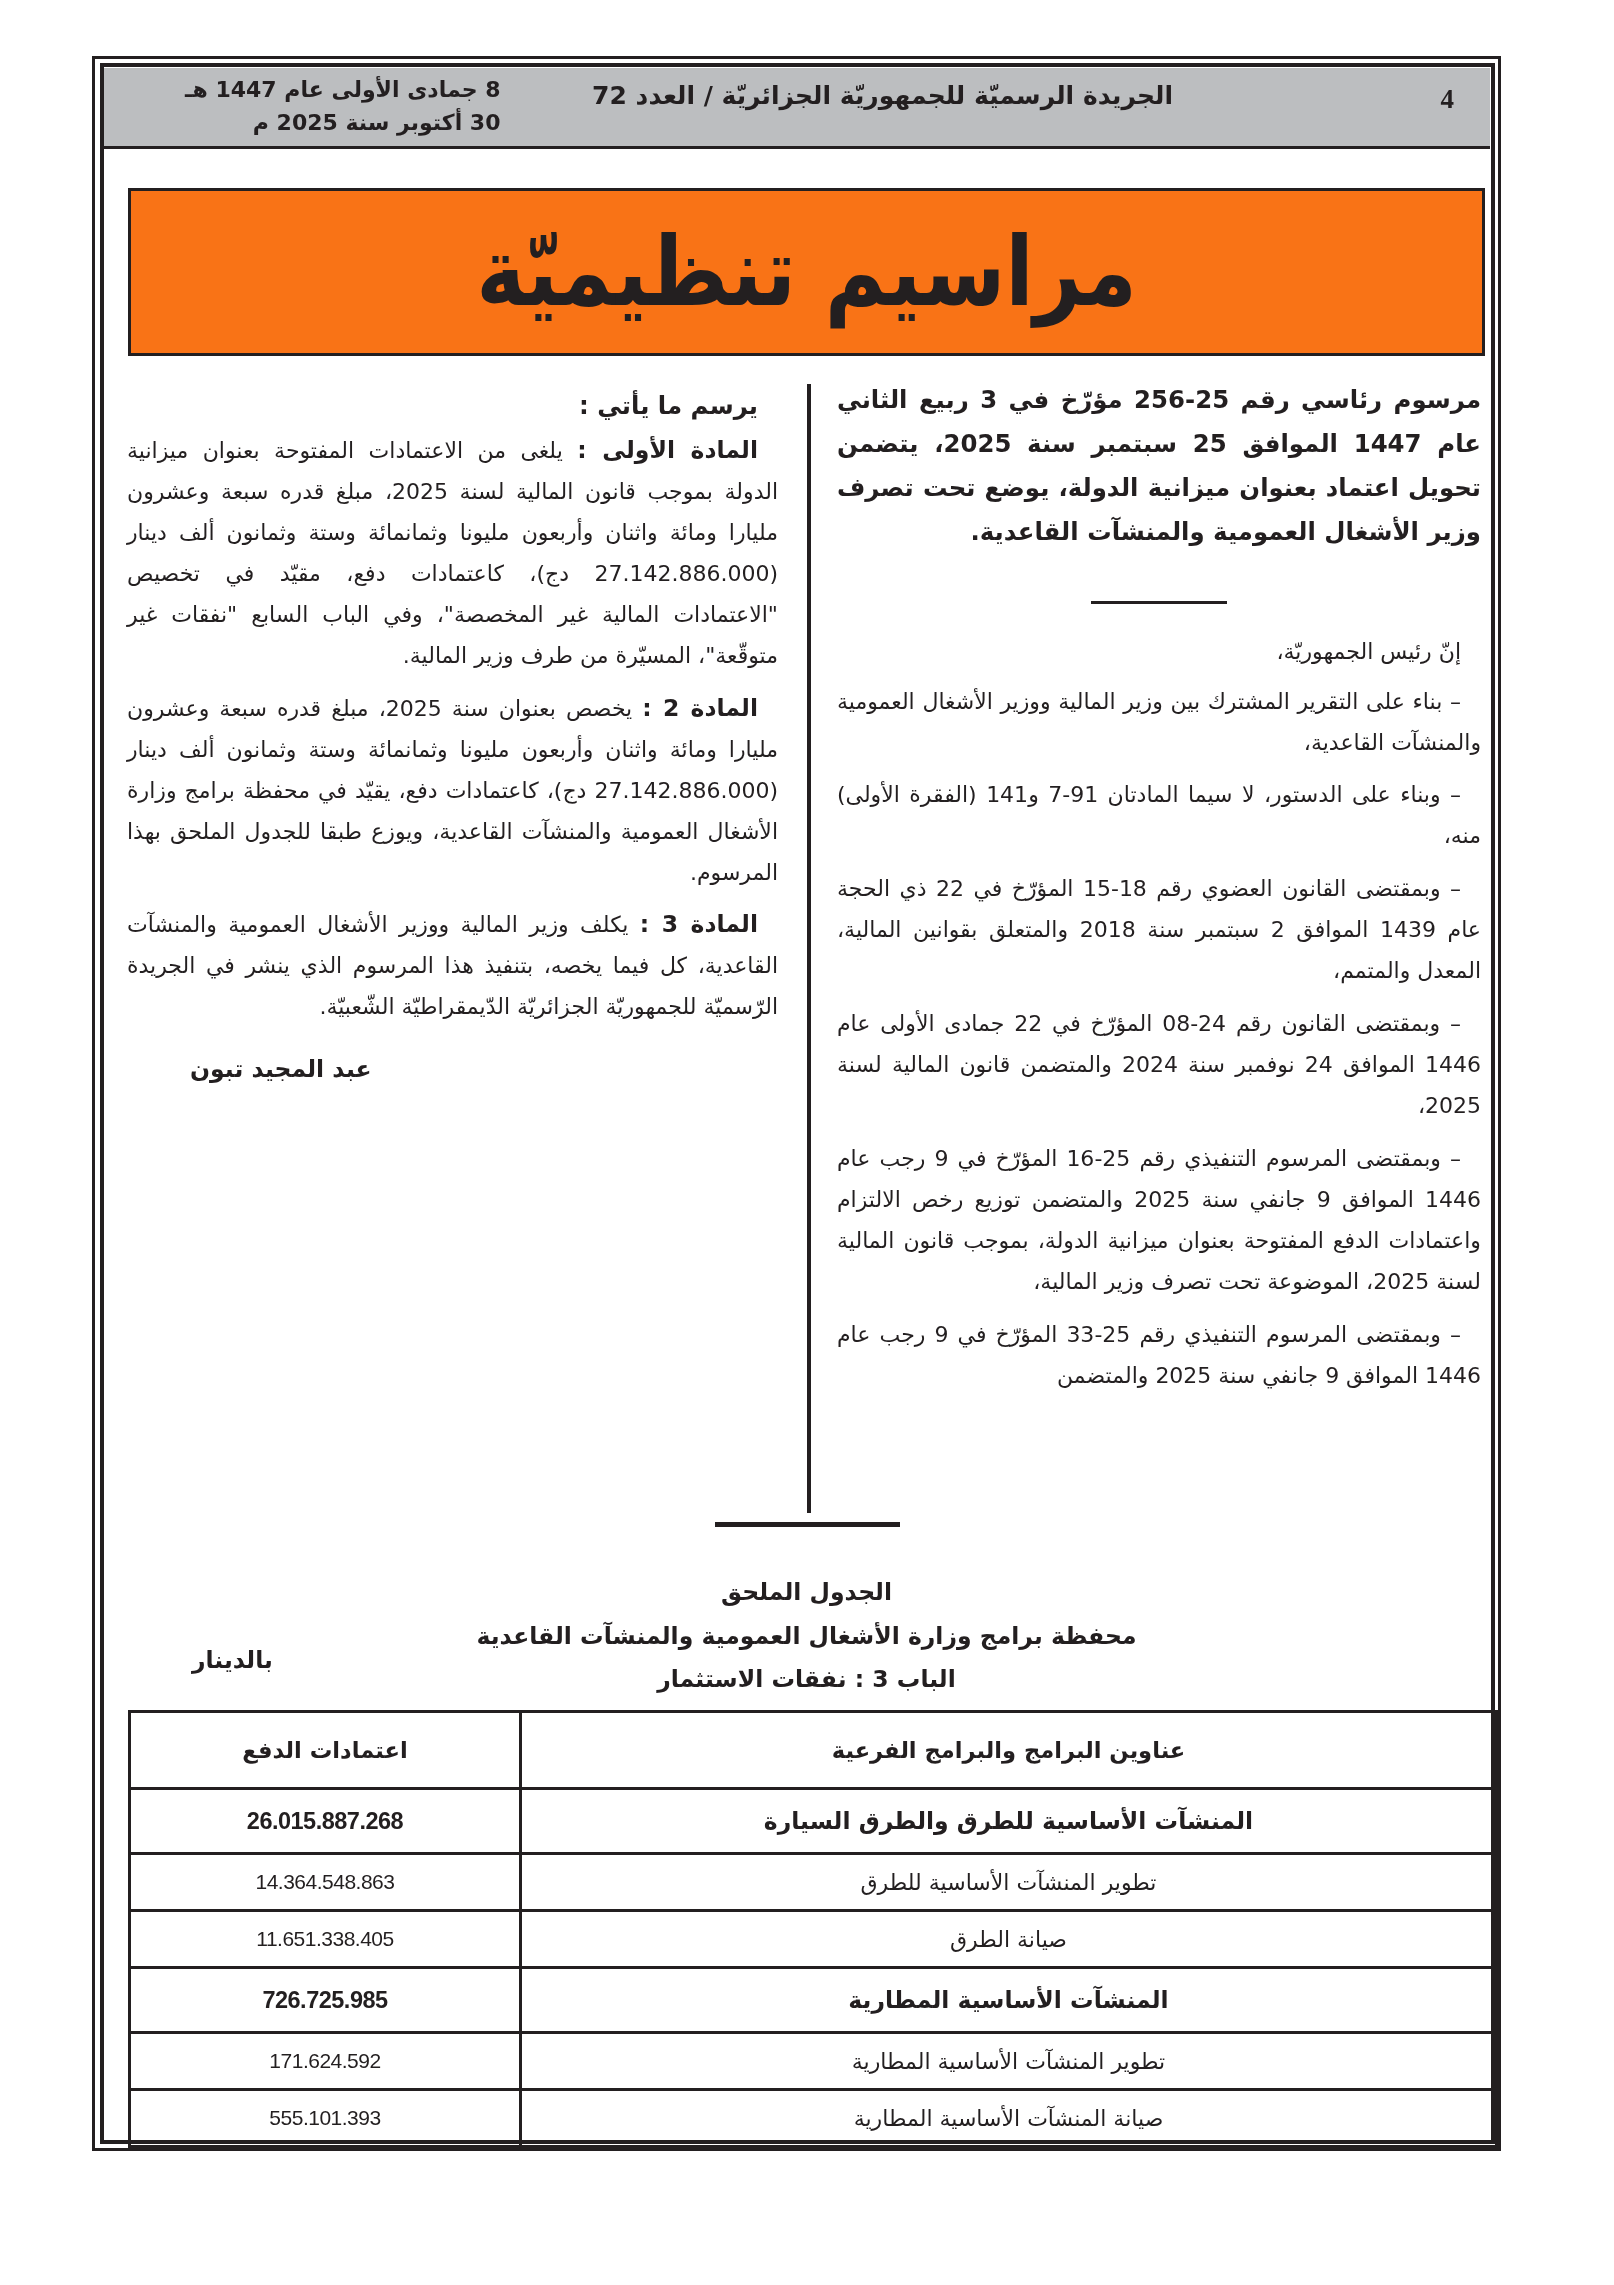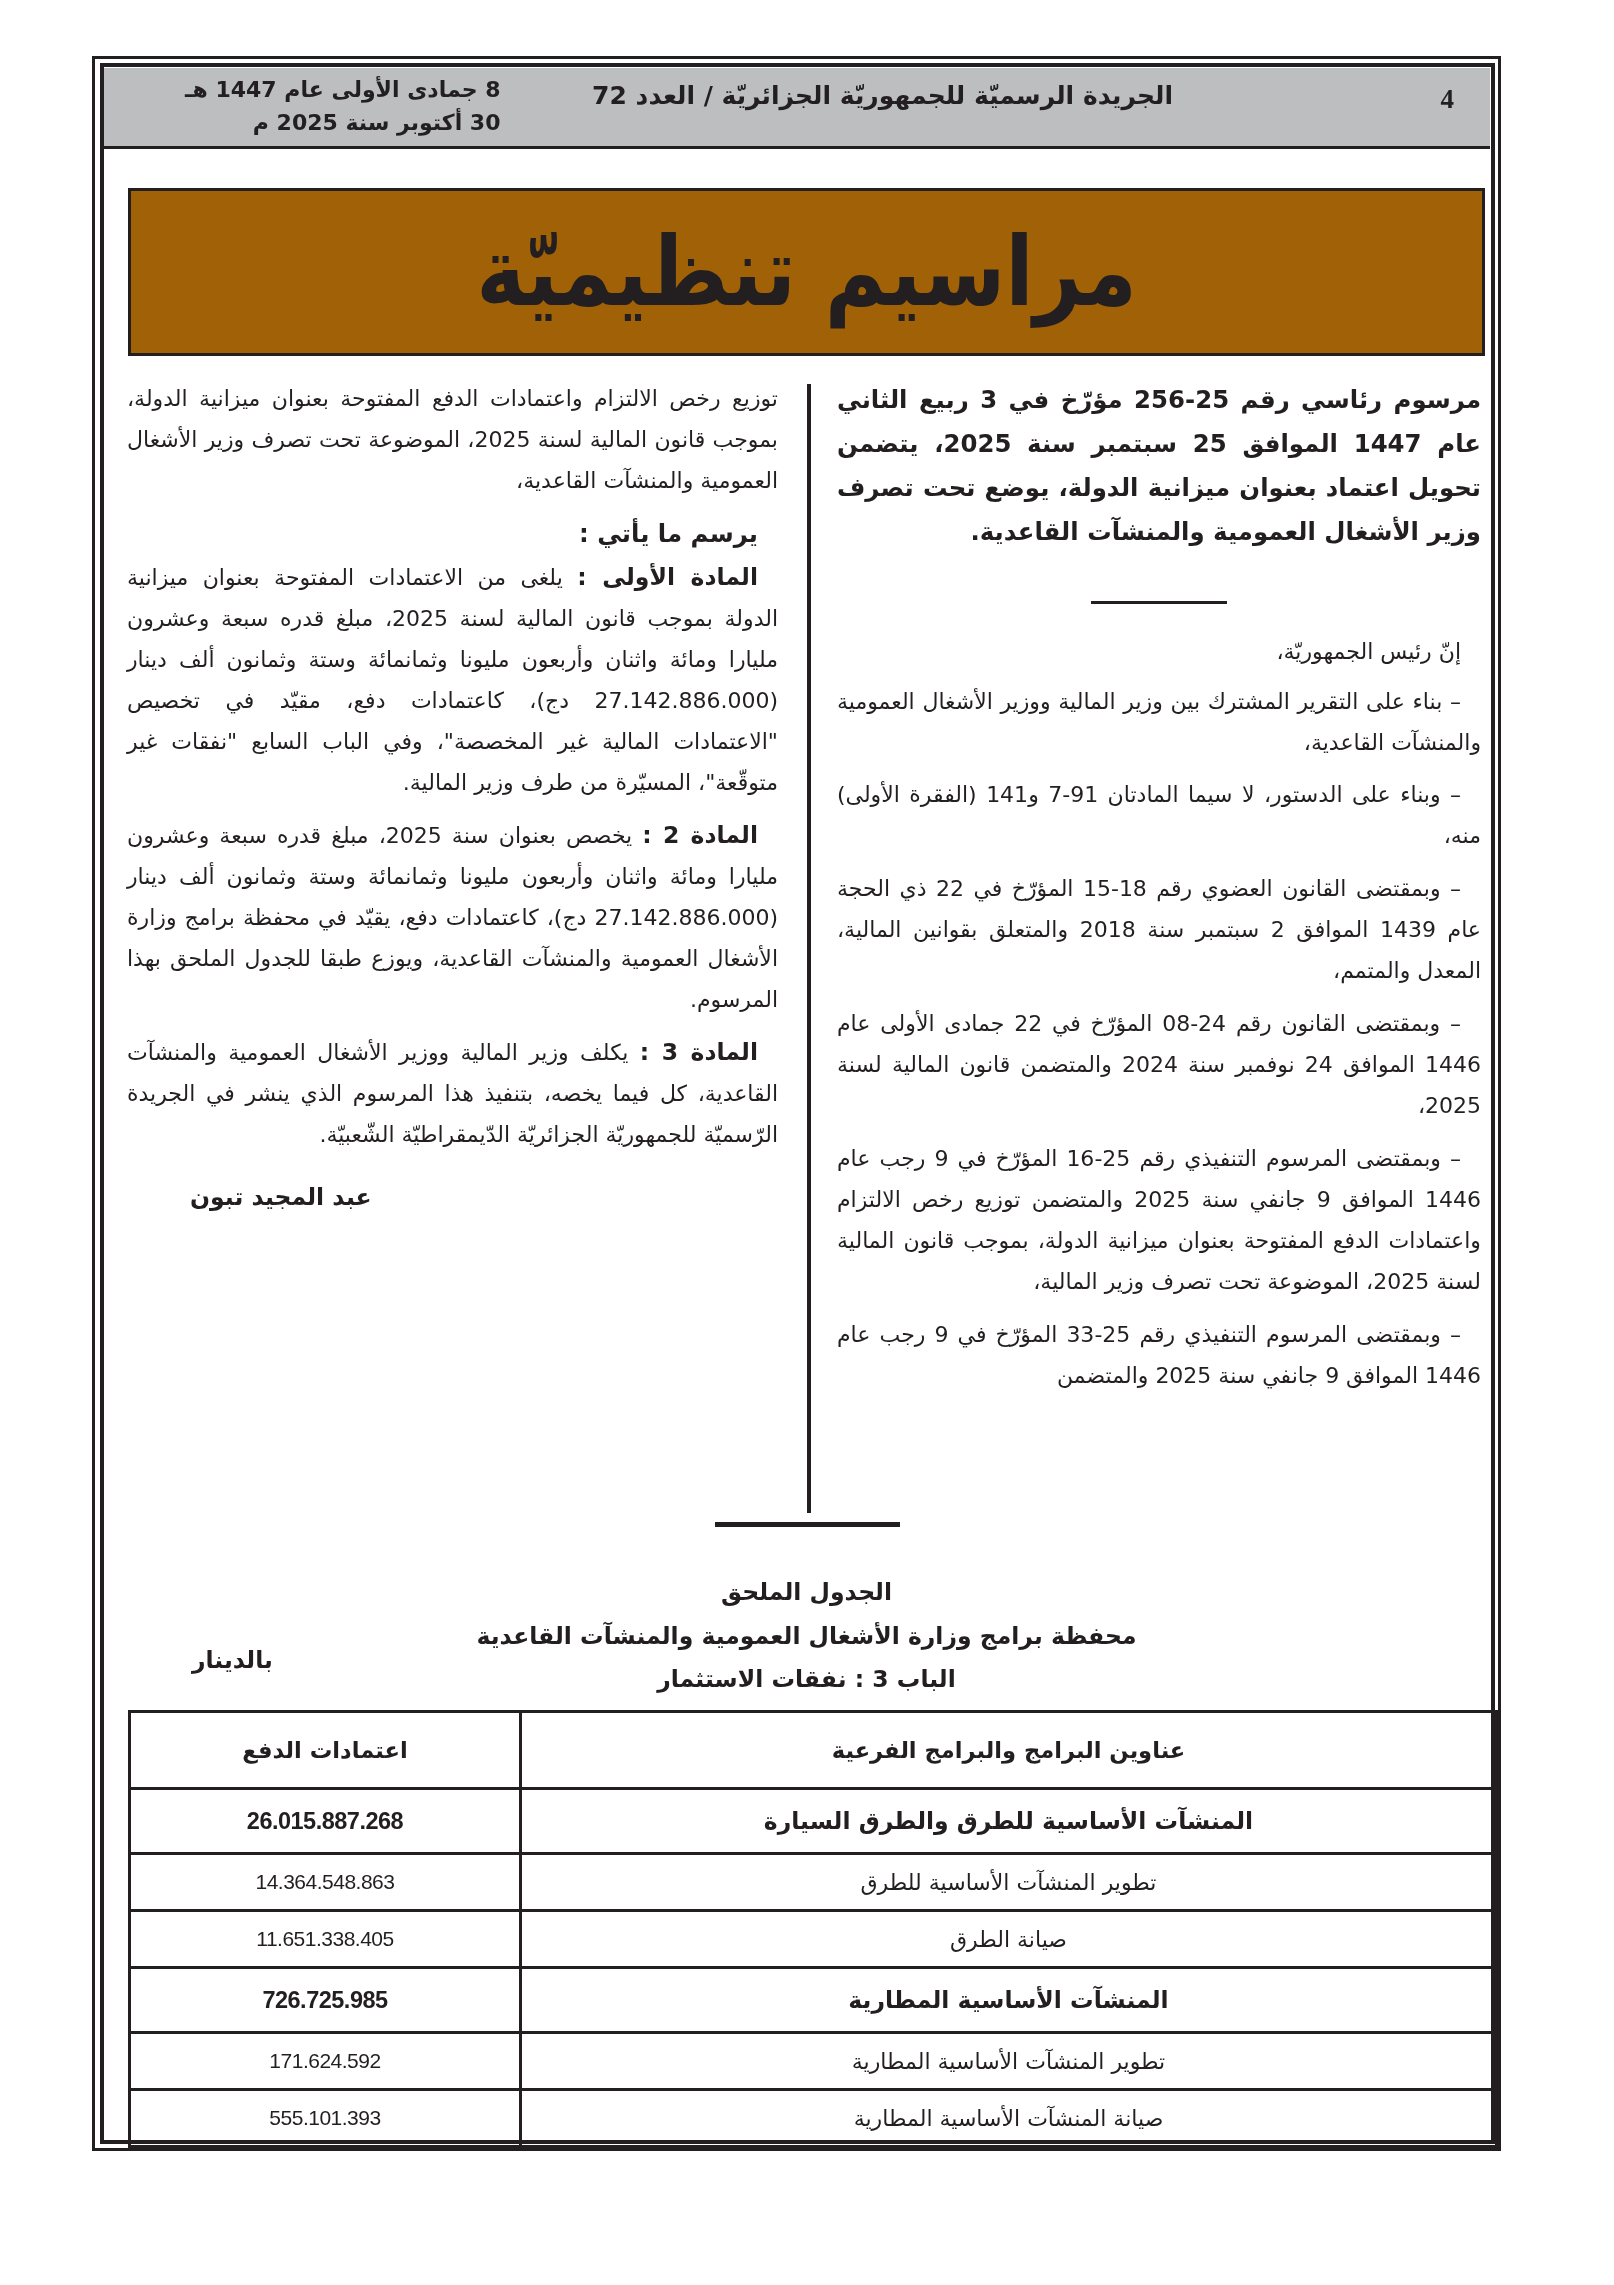--- a/index.html
+++ b/index.html
@@ -4,21 +4,21 @@
   <style>
     html, body { margin: 0; padding: 0; background: #ffffff; }
     body { width: 1615px; height: 2285px; position: relative; overflow: hidden; font-family: "DejaVu Sans", sans-serif; color: #231f20; }
     .outer-frame { position: absolute; left: 92px; top: 56px; width: 1409px; height: 2095px; border: 3.6px solid #231f20; box-sizing: border-box; }
     .inner-frame { position: absolute; left: 100px; top: 63px; width: 1395px; height: 2081px; border: 4.5px solid #231f20; box-sizing: border-box; }
     .header-band { position: absolute; left: 104px; top: 68px; width: 1386px; height: 81px; background: #bcbec0; border-bottom: 3.6px solid #231f20; box-sizing: border-box; direction: rtl; }
     .header-page { position: absolute; right: 36px; top: 16.3px; font-family: "Liberation Serif", serif; font-weight: bold; font-size: 27px; }
     .header-title { position: absolute; right: 317px; top: 12.7px; font-family: "DejaVu Sans", sans-serif; font-weight: bold; font-size: 25px; }
     .header-date { position: absolute; left: 81px; top: 5.4px; font-family: "DejaVu Sans", sans-serif; font-weight: bold; font-size: 22px; line-height: 33px; text-align: right; }
 
-    .banner { position: absolute; left: 128px; top: 188px; width: 1357px; height: 168px; background: #a16207; border: 3.6px solid #231f20; border-top-width: 3.6px; box-sizing: border-box; display: flex; align-items: center; justify-content: center; direction: rtl; }
+    .banner { position: absolute; left: 128px; top: 188px; width: 1357px; height: 168px; background: #f97316; border: 3.6px solid #231f20; border-top-width: 3.6px; box-sizing: border-box; display: flex; align-items: center; justify-content: center; direction: rtl; }
     .banner-title { font-family: "DejaVu Sans", sans-serif; font-weight: bold; font-size: 83px; letter-spacing: 1.8px; transform: scaleY(1.15); }
 
     .col { position: absolute; direction: rtl; text-align: justify; font-size: 22px; line-height: 41px; }
     .col-right { left: 837px; top: 378px; width: 644px; }
     .col-left { left: 127px; top: 378px; width: 651px; }
     .divider { position: absolute; left: 807px; top: 384px; width: 3.6px; height: 1129px; background: #231f20; }
 
     .decree-title { font-weight: bold; font-size: 24.4px; line-height: 44px; text-align: justify; text-align-last: right; }
     .short-rule { width: 136px; height: 2.7px; background: #231f20; margin: 47px auto 27px auto; }
     p { margin: 0 0 11.8px 0; }
@@ -71,21 +71,20 @@
   <p class="para">– وبناء على الدستور، لا سيما المادتان 91-7 و141 (الفقرة الأولى) منه،</p>
   <p class="para">– وبمقتضى القانون العضوي رقم 18-15 المؤرّخ في 22 ذي الحجة عام 1439 الموافق 2 سبتمبر سنة 2018 والمتعلق بقوانين المالية، المعدل والمتمم،</p>
   <p class="para">– وبمقتضى القانون رقم 24-08 المؤرّخ في 22 جمادى الأولى عام 1446 الموافق 24 نوفمبر سنة 2024 والمتضمن قانون المالية لسنة 2025،</p>
   <p class="para">– وبمقتضى المرسوم التنفيذي رقم 25-16 المؤرّخ في 9 رجب عام 1446 الموافق 9 جانفي سنة 2025 والمتضمن توزيع رخص الالتزام واعتمادات الدفع المفتوحة بعنوان ميزانية الدولة، بموجب قانون المالية لسنة 2025، الموضوعة تحت تصرف وزير المالية،</p>
   <p class="para">– وبمقتضى المرسوم التنفيذي رقم 25-33 المؤرّخ في 9 رجب عام 1446 الموافق 9 جانفي سنة 2025 والمتضمن</p>
 </div>
 
 <div class="divider"></div>
 
 <div class="col col-left">
-  <p>توزيع رخص الالتزام واعتمادات الدفع المفتوحة بعنوان ميزانية الدولة، بموجب قانون المالية لسنة 2025، الموضوعة تحت تصرف وزير الأشغال العمومية والمنشآت القاعدية،</p>
   <div class="decrees-heading">يرسم ما يأتي :</div>
   <p class="para"><span class="art-label">المادة الأولى :</span><span> يلغى من الاعتمادات المفتوحة بعنوان ميزانية الدولة بموجب قانون المالية لسنة 2025، مبلغ قدره سبعة وعشرون مليارا ومائة واثنان وأربعون مليونا وثمانمائة وستة وثمانون ألف دينار (27.142.886.000 دج)، كاعتمادات دفع، مقيّد في تخصيص "الاعتمادات المالية غير المخصصة"، وفي الباب السابع "نفقات غير متوقّعة"، المسيّرة من طرف وزير المالية.</span></p>
   <p class="para"><span class="art-label">المادة 2 :</span><span> يخصص بعنوان سنة 2025، مبلغ قدره سبعة وعشرون مليارا ومائة واثنان وأربعون مليونا وثمانمائة وستة وثمانون ألف دينار (27.142.886.000 دج)، كاعتمادات دفع، يقيّد في محفظة برامج وزارة الأشغال العمومية والمنشآت القاعدية، ويوزع طبقا للجدول الملحق بهذا المرسوم.</span></p>
   <p class="para"><span class="art-label">المادة 3 :</span><span> يكلف وزير المالية ووزير الأشغال العمومية والمنشآت القاعدية، كل فيما يخصه، بتنفيذ هذا المرسوم الذي ينشر في الجريدة الرّسميّة للجمهوريّة الجزائريّة الدّيمقراطيّة الشّعبيّة.</span></p>
   <div class="signature">عبد المجيد تبون</div>
 </div>
 
 <div class="table-rule"></div>
 <div class="annex annex-title">الجدول الملحق</div>
 <div class="annex annex-portfolio">محفظة برامج وزارة الأشغال العمومية والمنشآت القاعدية</div>

